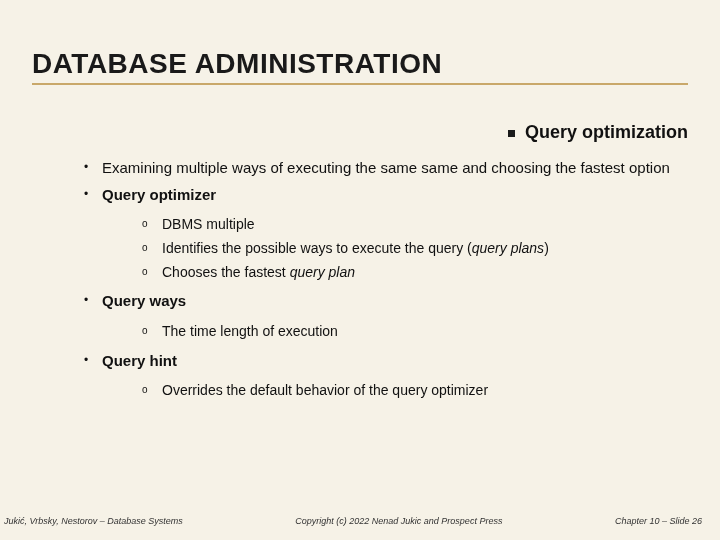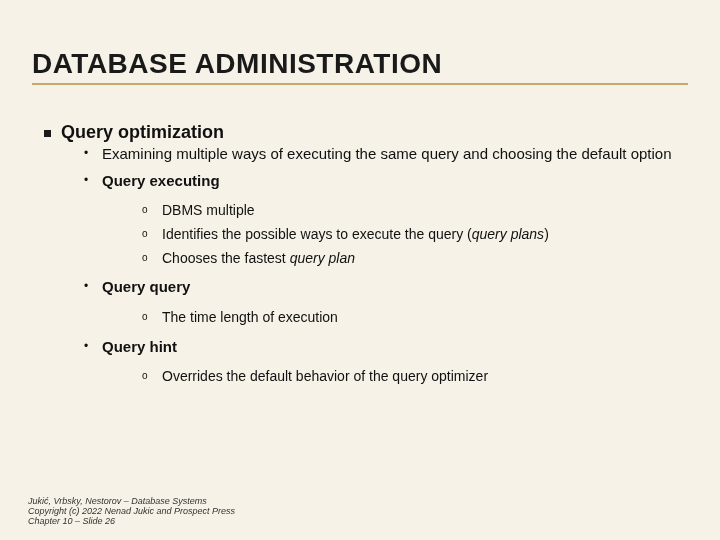--- a/index.html
+++ b/index.html
@@ -43,20 +43,22 @@
     display: inline-block;
     width: 7px;
     height: 7px;
     background: #1a1a1a;
     margin-right: 10px;
     vertical-align: 1px;
   }
   .lvl1 {
     font-weight: bold;
     font-size: 18px;
+    margin-bottom: 14px;
+    text-align: right;
   }
   .lvl2-wrap {
     margin-left: 40px;
   }
   .lvl2 {
     font-size: 15px;
     margin-bottom: 6px;
     display: flex;
     align-items: flex-start;
   }
@@ -81,73 +83,72 @@
   }
   .lvl3 .o {
     font-size: 10px;
     margin-right: 10px;
     min-width: 10px;
     line-height: 18px;
   }
   .footer {
     position: absolute;
     bottom: 14px;
-    left: 28px;
+    left: 4px;
     right: 18px;
     font-size: 9px;
     color: #333;
     display: flex;
     justify-content: space-between;
     font-style: italic;
-    flex-direction: column;
   }
 </style>
 </head>
 <body>
 
 <div class="slide">
 
   <div class="title">DATABASE ADMINISTRATION</div>
 
   <div class="content">
 
     <div class="lvl1">
       <span class="square-bullet"></span><span>Query optimization</span>
     </div>
 
     <div class="lvl2-wrap">
 
       <div class="lvl2">
         <span class="dot">•</span>
-        <span class="txt">Examining multiple ways of executing the same query and choosing the default option</span>
+        <span class="txt">Examining multiple ways of executing the same same and choosing the fastest option</span>
       </div>
 
       <div class="lvl2 bold">
         <span class="dot">•</span>
-        <span class="txt">Query executing</span>
+        <span class="txt">Query optimizer</span>
       </div>
 
       <div class="lvl3-wrap">
         <div class="lvl3">
           <span class="o">o</span>
           <span>DBMS multiple</span>
         </div>
         <div class="lvl3">
           <span class="o">o</span>
           <span><span>Identifies the possible ways to execute the query (</span><i>query plans</i><span>)</span></span>
         </div>
         <div class="lvl3">
           <span class="o">o</span>
           <span><span>Chooses the fastest </span><i>query plan</i></span>
         </div>
       </div>
 
       <div class="lvl2 bold">
         <span class="dot">•</span>
-        <span class="txt">Query query</span>
+        <span class="txt">Query ways</span>
       </div>
 
       <div class="lvl3-wrap">
         <div class="lvl3">
           <span class="o">o</span>
           <span>The time length of execution</span>
         </div>
       </div>
 
       <div class="lvl2 bold">

